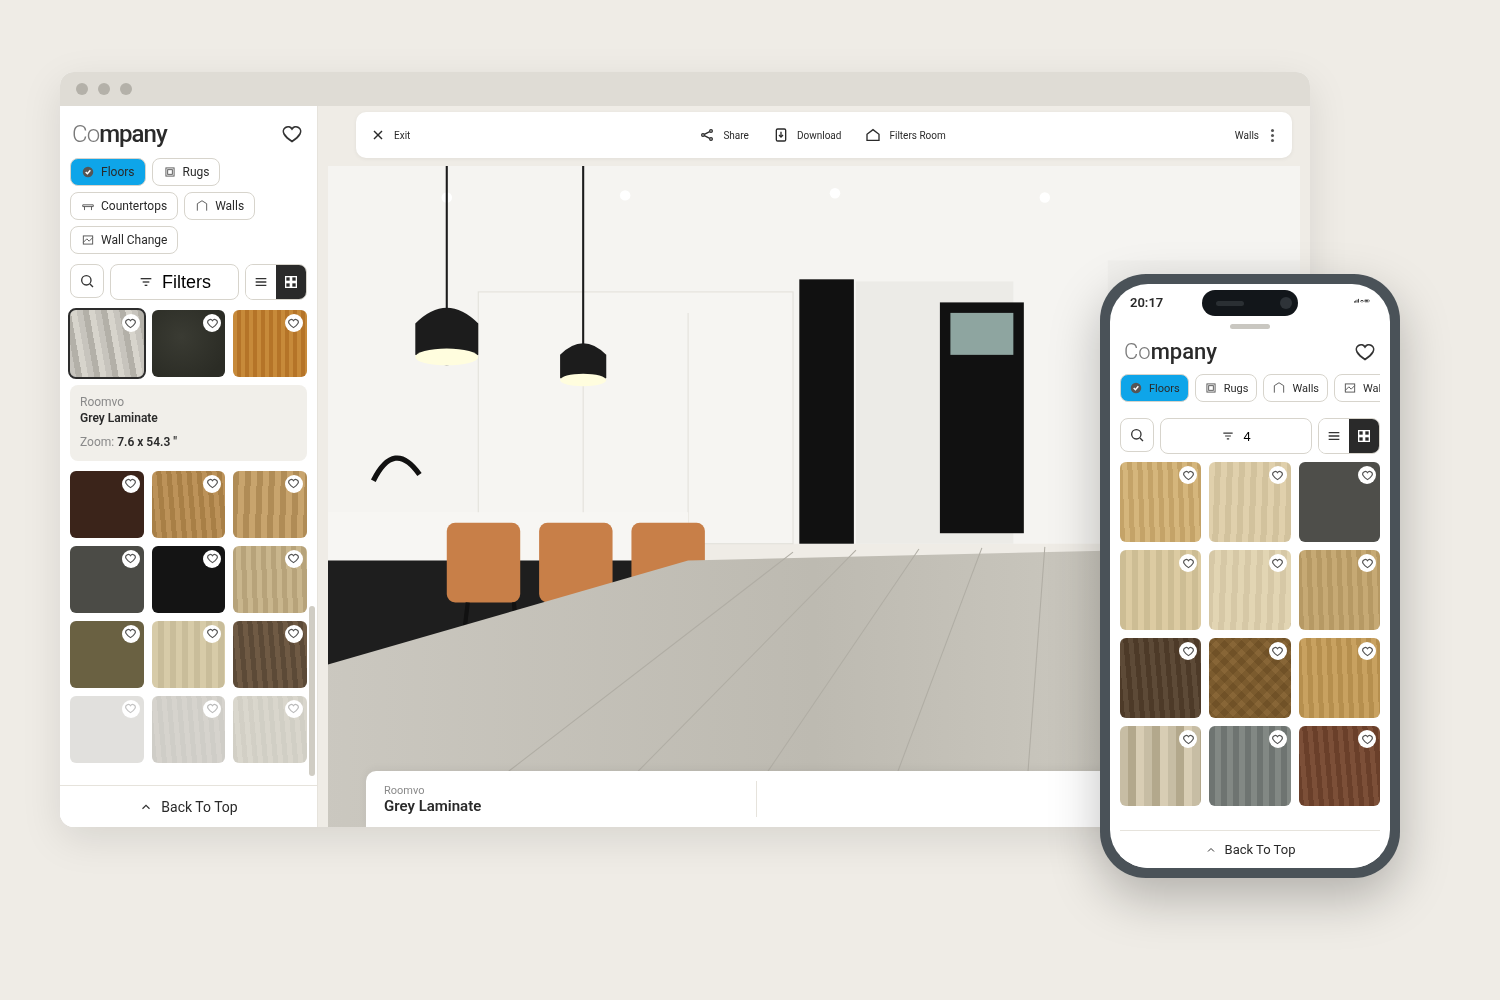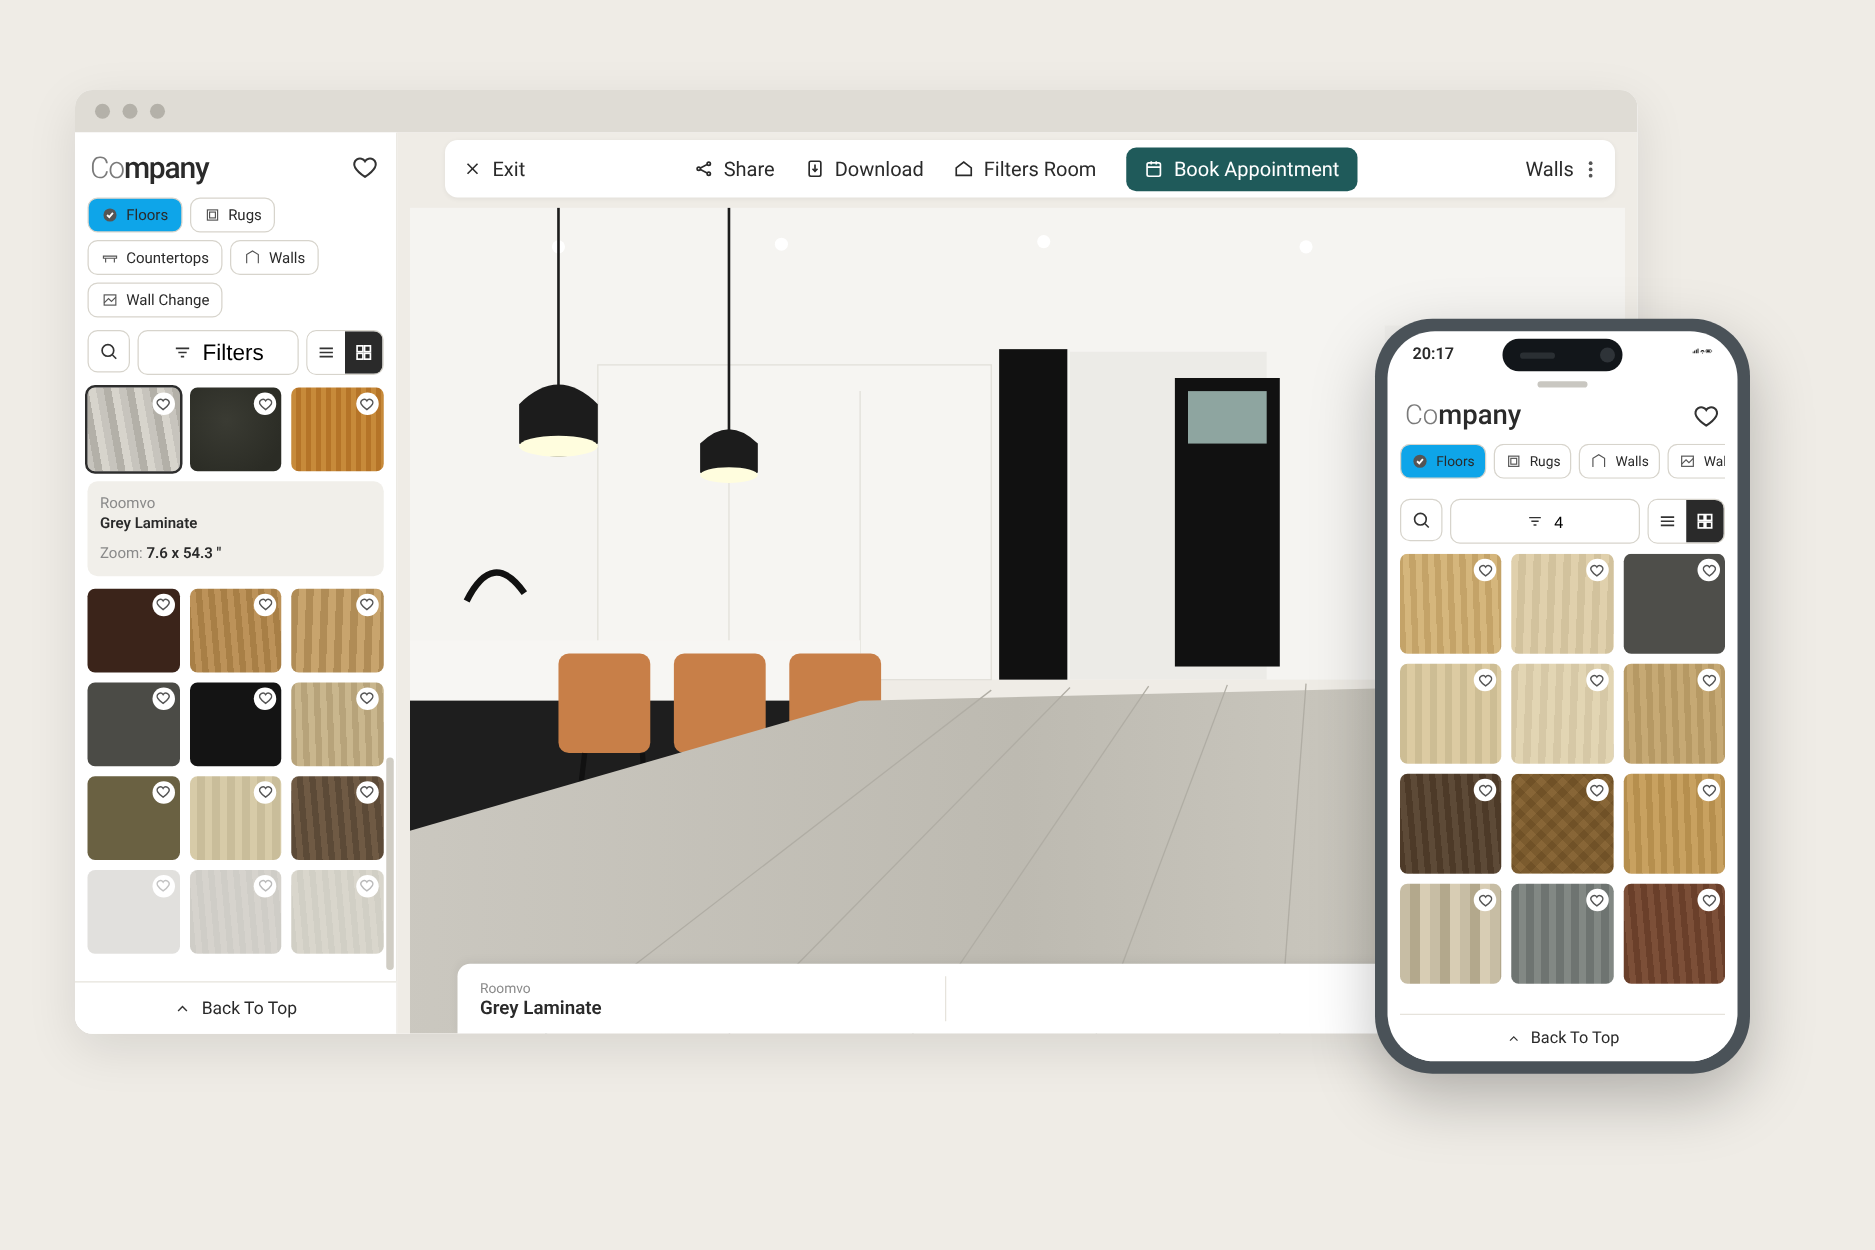--- a/index.html
+++ b/index.html
@@ -143,21 +143,21 @@
     display:flex; flex-direction:column;
     padding: 0 10px;
   }
   .topbar {
     margin: 6px 8px 0 28px;
     background:#fff; border-radius:10px; height:46px; display:flex; align-items:center;
     padding: 0 14px; gap:24px; box-shadow:0 1px 4px rgba(0,0,0,0.06);
   }
   .tb-left, .tb-center, .tb-right { display:flex; align-items:center; gap:24px; }
   .tb-center { flex:1; justify-content:center; }
-  .tb-item { display:flex; align-items:center; gap:8px; font-size:16px; cursor:pointer;text-align:center; }
+  .tb-item { display:flex; align-items:center; gap:8px; font-size:10px; cursor:pointer;text-align:center; }
   .tb-cta {
     background:#1f5a5a; color:#fff; border-radius:8px; padding:8px 14px; display:flex; align-items:center; gap:8px;
   }
   .tb-item svg, .tb-cta svg { width:16px;height:16px; stroke:currentColor; fill:none; stroke-width:2; }
   .kebab { display:flex; flex-direction:column; gap:2px; padding:0 4px; }
   .kebab span { width:3px;height:3px;border-radius:50%;background:#555; }
 
   .scene {
     flex:1; margin: 8px 0 0 0; position:relative; border-radius:0; overflow:hidden;
   }
@@ -169,21 +169,21 @@
     padding:0 18px; gap:24px; box-shadow:0 -2px 8px rgba(0,0,0,0.05);
   }
   .bb-left { flex:1; }
   .bb-vendor { font-size:11px; color:#8a8a8a; }
   .bb-name { font-size:15px; font-weight:600; }
   .bb-divider { width:1px; height:36px; background:#e6e3dc; }
   .bb-action { display:flex; align-items:center; gap:8px; font-size:14px; cursor:pointer; }
 
   
   .phone {
-    position:absolute; left:1100px; top:255px; width:300px; height:604px;
+    position:absolute; left:1100px; top:274px; width:300px; height:604px;
     background:#4a5258; border-radius:46px; padding:10px;
     box-shadow: 0 20px 50px rgba(0,0,0,0.25);
   }
   .phone-inner {
     width:100%; height:100%; background:#fff; border-radius:38px; overflow:hidden; position:relative;
     display:flex; flex-direction:column;
   }
   .statusbar {
     height:36px; display:flex; align-items:center; justify-content:space-between; padding:0 20px;
     font-size:13px; font-weight:600; position:relative;
@@ -520,29 +520,20 @@
                 <line x1="12" y1="7" x2="12" y2="15"></line>
               </svg>
             <span>Download</span>
           </div>
           <div class="tb-item">
             <svg viewBox="0 0 24 24">
                 <path d="M3 11 L12 4 L21 11 V20 H3 Z"></path>
               </svg>
             <span>Filters Room</span>
           </div>
-          <div class="tb-cta">
-            <svg viewBox="0 0 24 24">
-                <rect x="4" y="5" width="16" height="16" rx="2"></rect>
-                <line x1="4" y1="10" x2="20" y2="10"></line>
-                <line x1="9" y1="3" x2="9" y2="7"></line>
-                <line x1="15" y1="3" x2="15" y2="7"></line>
-              </svg>
-            <span>Book Appointment</span>
-          </div>
         </div>
         <div class="tb-right">
           <div class="tb-item">
             <span>Walls</span>
             <span class="kebab">
                 <span></span>
                 <span></span>
                 <span></span>
               </span>
           </div>

